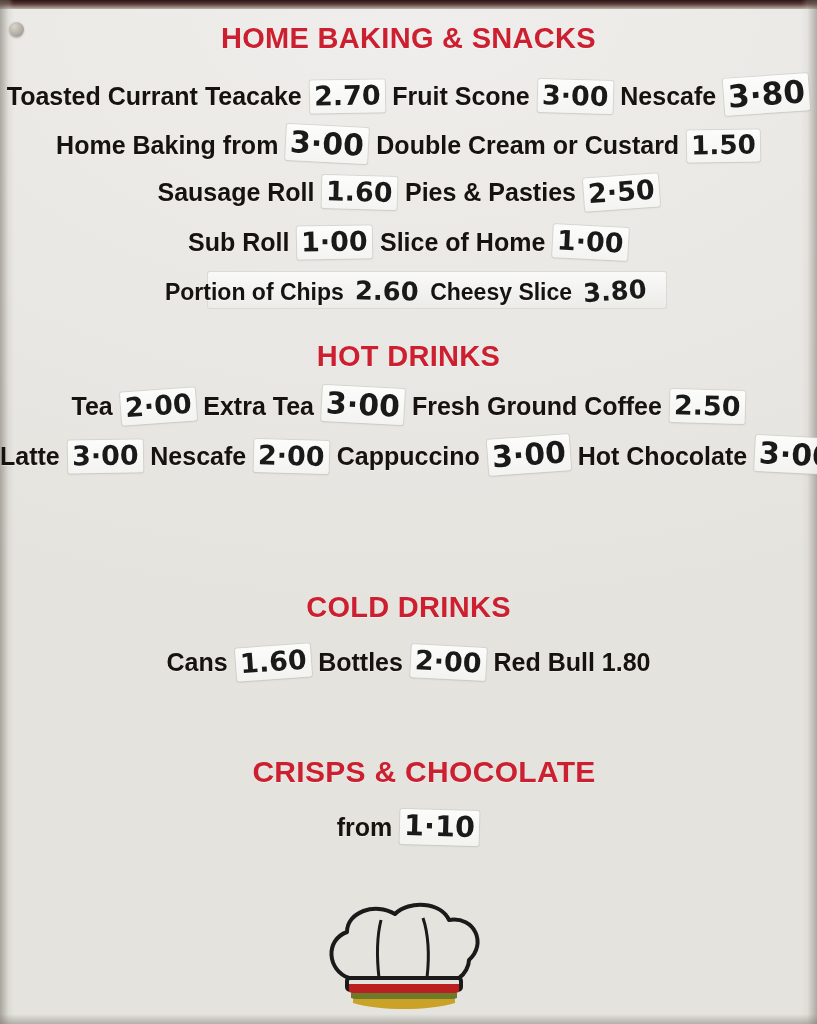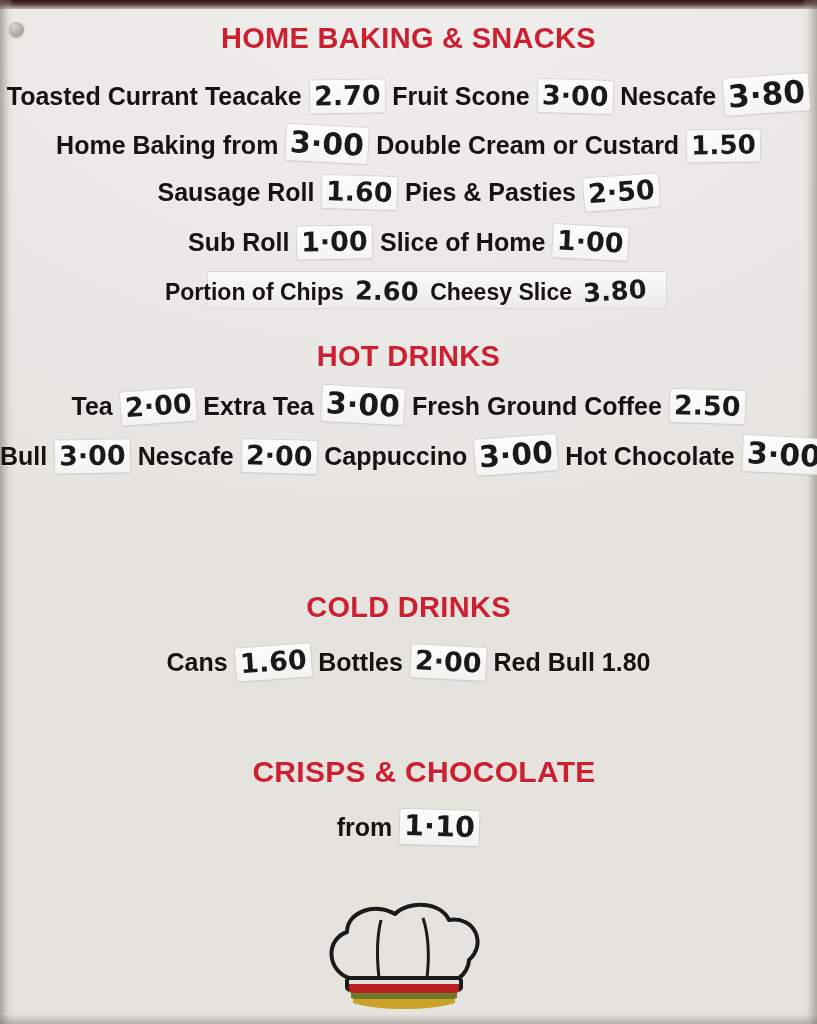--- a/index.html
+++ b/index.html
@@ -186,21 +186,21 @@
       <span class="sticker big r2">2·00</span>
       <span class="item">Extra Tea</span>
       <span class="sticker big r3" style="font-size:1.2em;">3·00</span>
       <span class="item">Fresh Ground Coffee</span>
       <span class="sticker big r1">2.50</span>
     </div>
   </div>
 
   <div class="section" style="top:437px;">
     <div class="menu-line" style="font-size:25px;">
-      <span class="item">Bull</span>
+      <span class="item">Latte</span>
       <span class="sticker big r4">3·00</span>
       <span class="item">Nescafe</span>
       <span class="sticker big r1">2·00</span>
       <span class="item">Cappuccino</span>
       <span class="sticker big r2" style="font-size:1.2em;">3·00</span>
       <span class="item">Hot Chocolate</span>
       <span class="sticker big r3" style="font-size:1.2em;">3·00</span>
     </div>
   </div>
 

